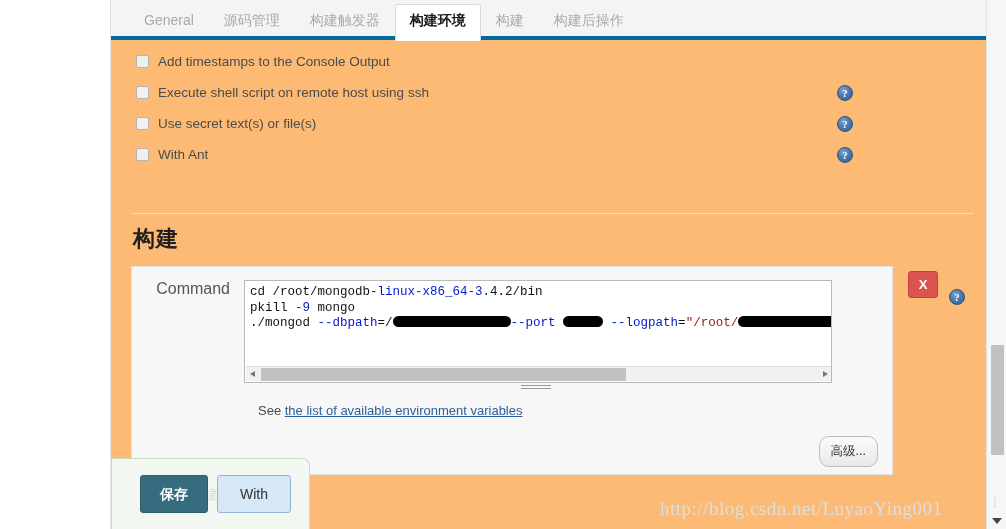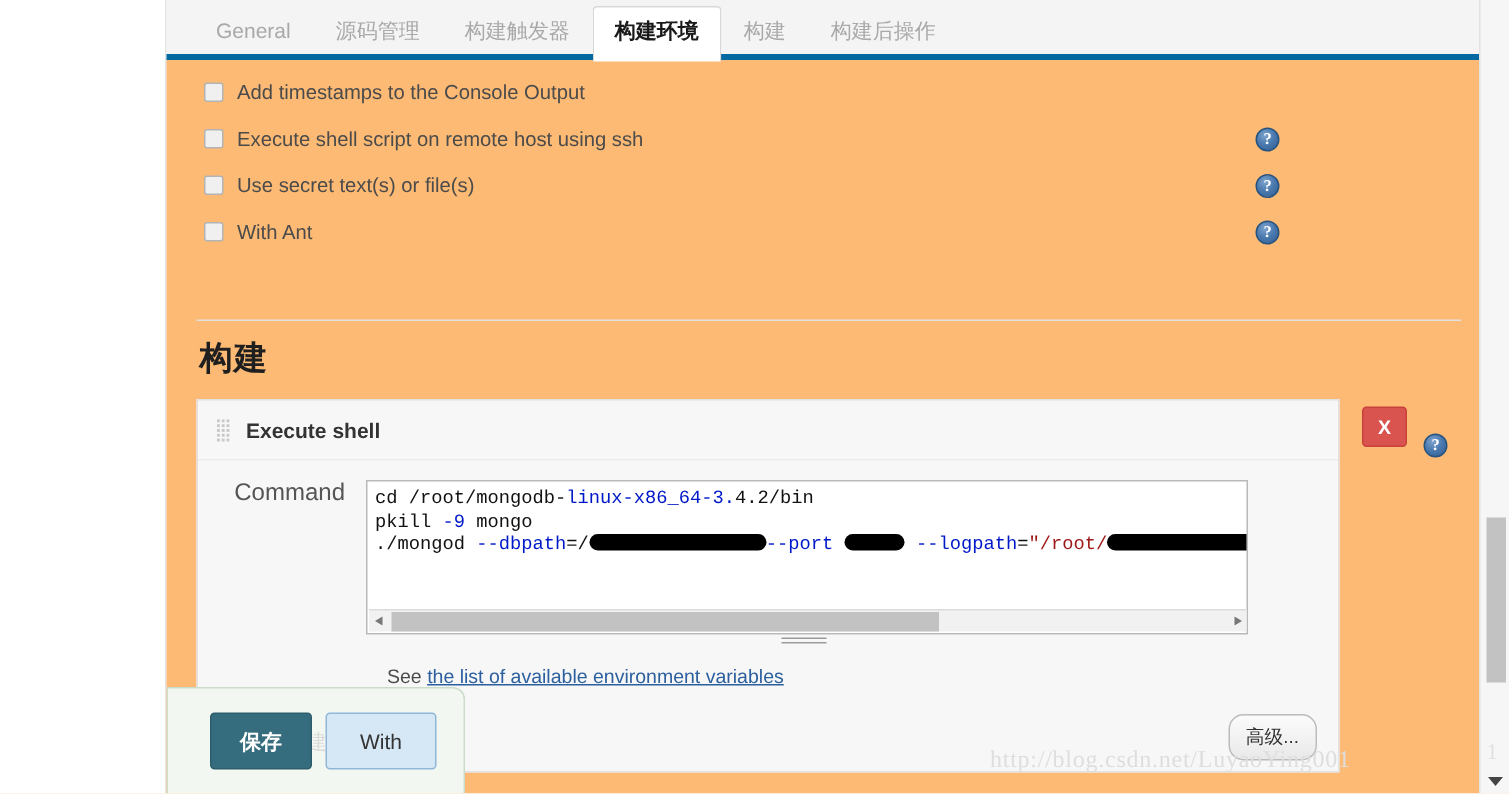--- a/index.html
+++ b/index.html
@@ -360,21 +360,21 @@
     line-height: 36px;
     text-align: center;
     cursor: pointer;
   }
 
   
   .watermark {
     position: absolute;
     left: 660px; top: 498px;
     font-family: "Liberation Serif", serif;
-    font-size: 16px;
+    font-size: 19px;
     color: #dedede;
     letter-spacing: .5px;
     white-space: nowrap;
     user-select: none;
     z-index: 4;
   }
 
   
   .vscroll {
     position: absolute;
@@ -454,24 +454,20 @@
         </div>
 
       </div>
 
       <div class="divider"></div>
 
       <div class="section-h">构建</div>
 
       <div class="builder-wrap">
 
-        <div class="builder-head">
-          <span class="grip"></span>
-          <span class="builder-title">Execute shell</span>
-        </div>
 
         <div class="cmd-row">
           <div class="cmd-label">Command</div>
 
           <div class="ta-outer">
             <div class="textarea">
               <div id="cmd-lines">
                   <div class="cmd-line"><span class="c-plain">cd /root/mongodb-</span><span class="c-blue">linux-x86_64-3.</span><span class="c-plain">4.2/bin</span></div>
                   <div class="cmd-line"><span class="c-plain">pkill </span><span class="c-blue">-9</span><span class="c-plain"> mongo</span></div>
                   <div class="cmd-line"><span class="c-plain">./mongod </span><span class="c-blue">--dbpath</span><span class="c-plain">=/</span><span class="redact" style="width: 118px;"></span><span class="c-blue">--port</span><span class="c-plain"> </span><span class="redact" style="width: 40px;"></span><span class="c-plain"> </span><span class="c-blue">--logpath</span><span class="c-plain">=</span><span class="c-red">"/root/</span><span class="redact" style="width: 116px;"></span></div>

